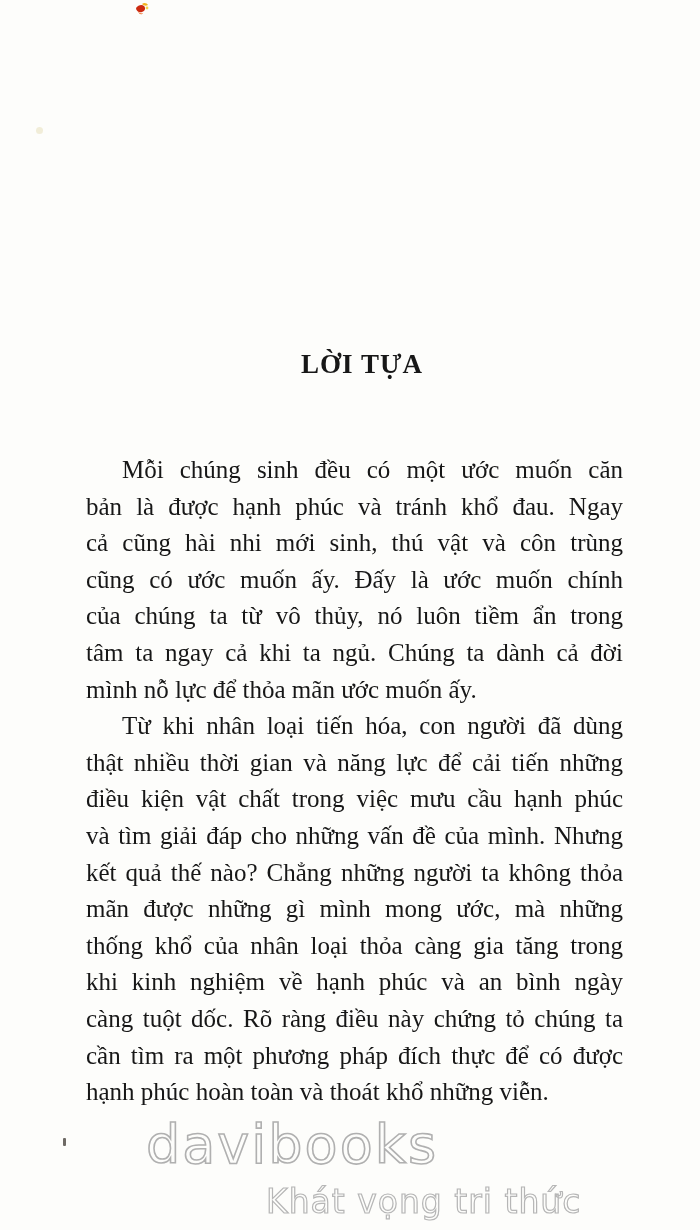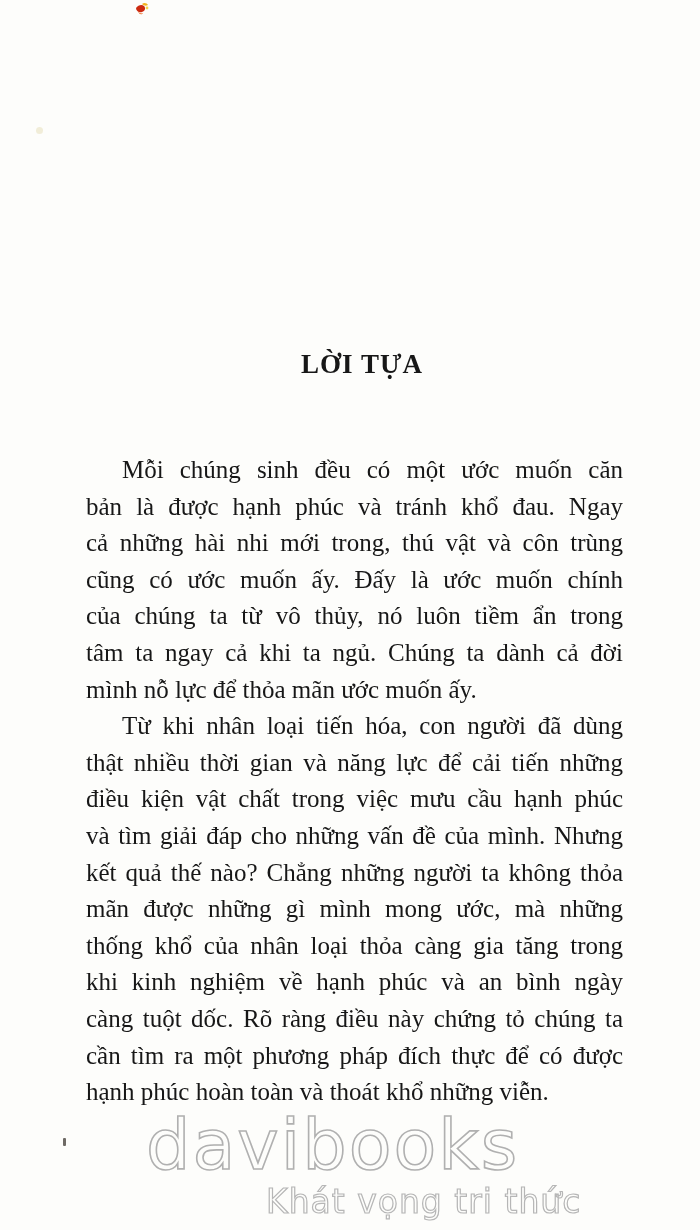--- a/index.html
+++ b/index.html
@@ -46,21 +46,21 @@
     white-space: normal;
   }
   .tl.indent { text-indent: 36px; }
   .tl.para-end { text-align: right; text-align-last: left; }
   .watermark-brand {
     position: absolute;
     top: 1104px;
     left: 146px;
     z-index: 3;
     font-family: "DejaVu Sans", "Liberation Sans", sans-serif;
-    font-size: 70px;
+    font-size: 54px;
     font-weight: normal;
     letter-spacing: 2px;
     color: transparent;
     -webkit-text-stroke: 1.6px #b0b0b0;
     line-height: 82px;
     user-select: none;
     pointer-events: none;
   }
   .watermark-tagline {
     position: absolute;
@@ -119,21 +119,21 @@
 
   <div class="speck-left"></div>
   <div class="speck-bottom"></div>
 
   <div class="page-title">LỜI TỰA</div>
 
   <div class="page-body">
     <div class="para">
       <div class="tl indent">Mỗi chúng sinh đều có một ước muốn căn</div>
       <div class="tl">bản là được hạnh phúc và tránh khổ đau. Ngay</div>
-      <div class="tl">cả những hài nhi mới trong, thú vật và côn trùng</div>
+      <div class="tl">cả cũng hài nhi mới sinh, thú vật và côn trùng</div>
       <div class="tl">cũng có ước muốn ấy. Đấy là ước muốn chính</div>
       <div class="tl">của chúng ta từ vô thủy, nó luôn tiềm ẩn trong</div>
       <div class="tl">tâm ta ngay cả khi ta ngủ. Chúng ta dành cả đời</div>
       <div class="tl para-end">mình nỗ lực để thỏa mãn ước muốn ấy.</div>
     </div>
     <div class="para">
       <div class="tl indent">Từ khi nhân loại tiến hóa, con người đã dùng</div>
       <div class="tl">thật nhiều thời gian và năng lực để cải tiến những</div>
       <div class="tl">điều kiện vật chất trong việc mưu cầu hạnh phúc</div>
       <div class="tl">và tìm giải đáp cho những vấn đề của mình. Nhưng</div>

